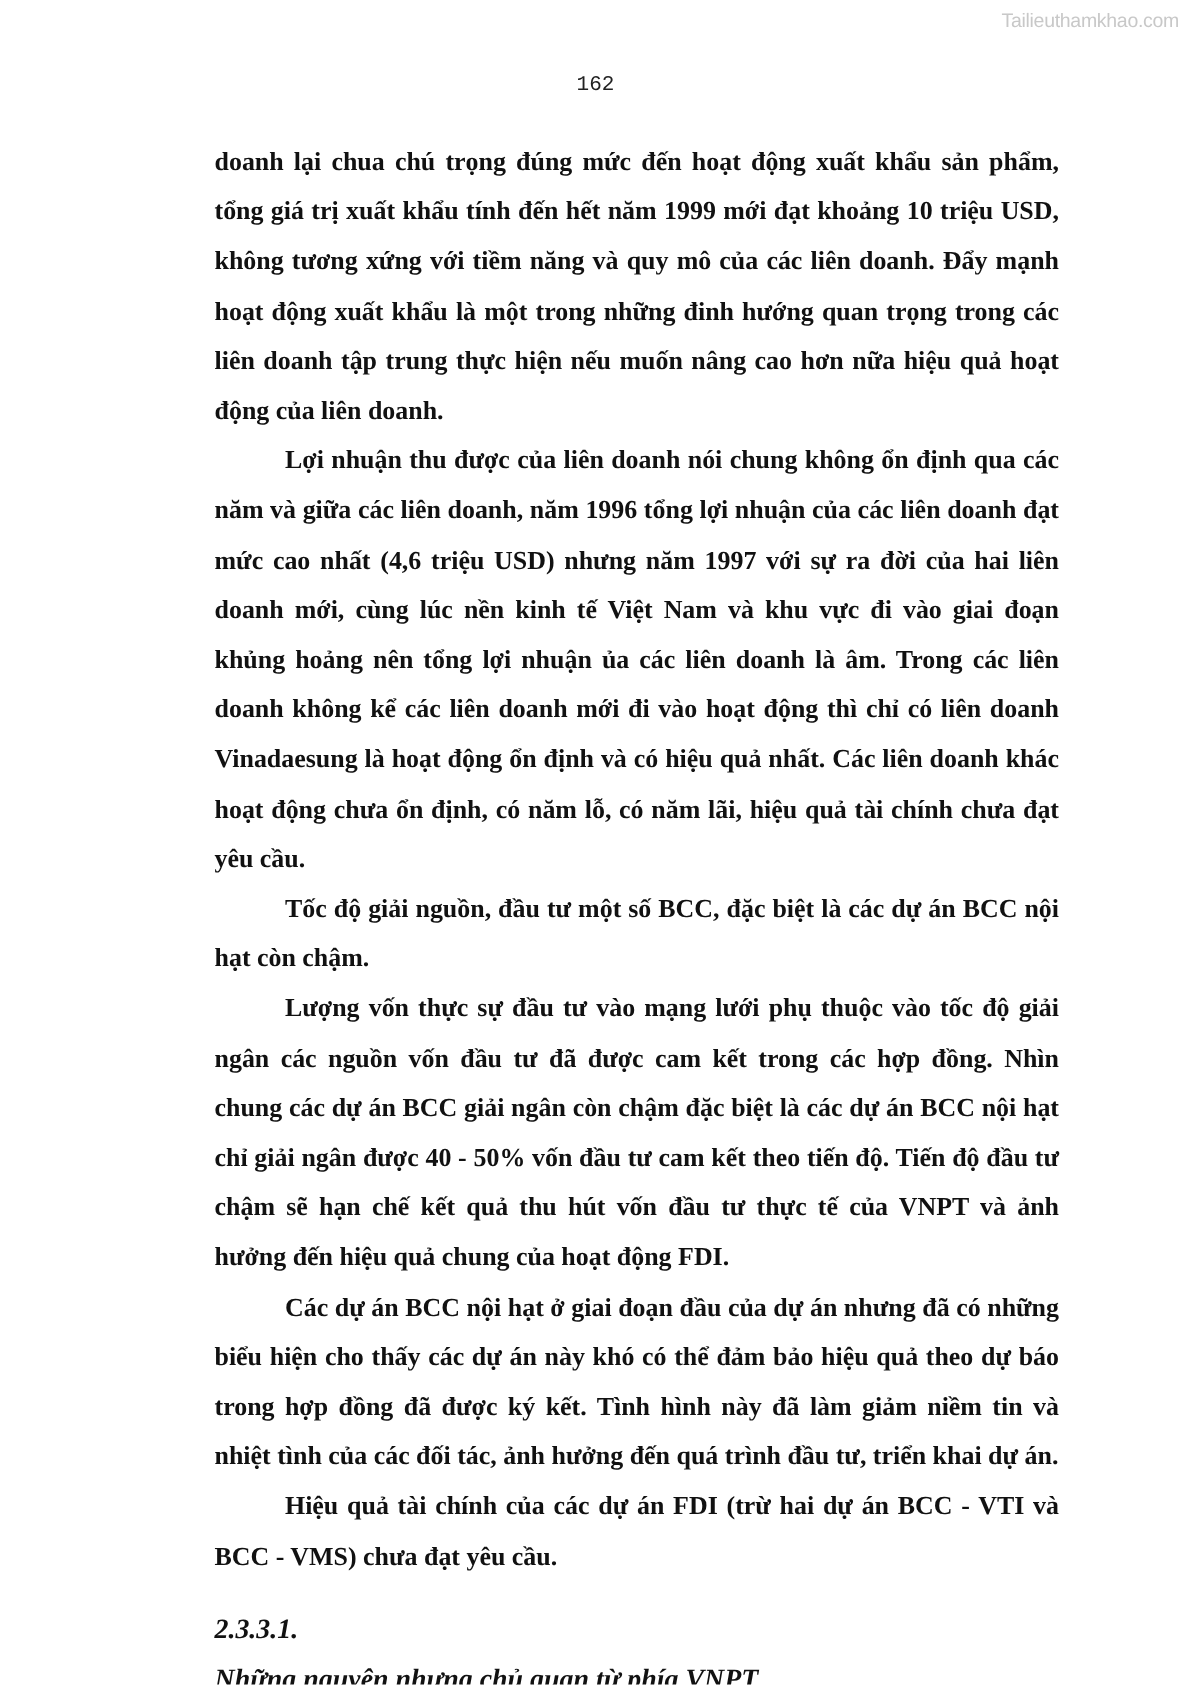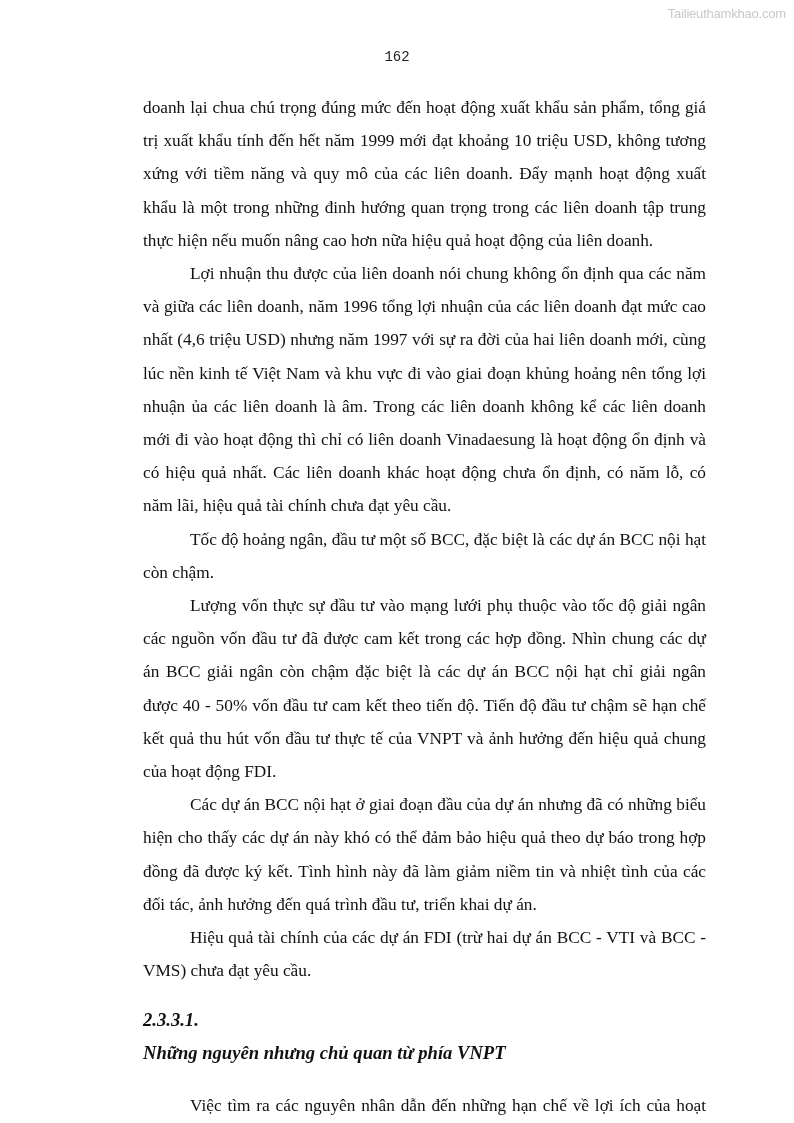--- a/index.html
+++ b/index.html
@@ -11,21 +11,21 @@
   }
   .page-number {
     position: absolute; top: 49px; left: 0; width: 794px; text-align: center;
     font-family: "Liberation Mono", monospace; font-size: 14px; color: #222;
   }
   .content {
     position: absolute; left: 143px; top: 91px; width: 563px;
     font-family: "Liberation Serif", serif; font-size: 17.3px; color: #111;
     line-height: 33.2px;
   }
-  .content p { margin: 0; text-align: justify; }
+  .content p { margin: 0; text-align: justify; font-weight: bold; }
   .content p.indent { text-indent: 47px; }
   h3.section {
     margin: 20px 0 0 0; font-family: "Liberation Serif", serif;
     font-size: 18.6px; font-weight: bold; line-height: 33px;
   }
   h4.subsection {
     margin: 16px 0 0 0; font-family: "Liberation Serif", serif;
     font-size: 18.6px; font-weight: bold; font-style: italic; line-height: 33px;
     display: flex;
     flex-direction: column;
@@ -35,21 +35,21 @@
 </style>
 </head>
 <body>
 
 <div class="watermark">Tailieuthamkhao.com</div>
 <div class="page-number">162</div>
 
 <div class="content">
   <p class="">doanh lại chua chú trọng đúng mức đến hoạt động xuất khẩu sản phẩm, tổng giá trị xuất khẩu tính đến hết năm 1999 mới đạt khoảng 10 triệu USD, không tương xứng với tiềm năng và quy mô của các liên doanh. Đẩy mạnh hoạt động xuất khẩu là một trong những đinh hướng quan trọng trong các liên doanh tập trung thực hiện nếu muốn nâng cao hơn nữa hiệu quả hoạt động của liên doanh.</p>
   <p class="indent">Lợi nhuận thu được của liên doanh nói chung không ổn định qua các năm và giữa các liên doanh, năm 1996 tổng lợi nhuận của các liên doanh đạt mức cao nhất (4,6 triệu USD) nhưng năm 1997 với sự ra đời của hai liên doanh mới, cùng lúc nền kinh tế Việt Nam và khu vực đi vào giai đoạn khủng hoảng nên tổng lợi nhuận ủa các liên doanh là âm. Trong các liên doanh không kể các liên doanh mới đi vào hoạt động thì chỉ có liên doanh Vinadaesung là hoạt động ổn định và có hiệu quả nhất. Các liên doanh khác hoạt động chưa ổn định, có năm lỗ, có năm lãi, hiệu quả tài chính chưa đạt yêu cầu.</p>
-  <p class="indent">Tốc độ hoảng ngân, đầu tư một số BCC, đặc biệt là các dự án BCC nội hạt còn chậm.</p>
+  <p class="indent">Tốc độ giải nguồn, đầu tư một số BCC, đặc biệt là các dự án BCC nội hạt còn chậm.</p>
   <p class="indent">Lượng vốn thực sự đầu tư vào mạng lưới phụ thuộc vào tốc độ giải ngân các nguồn vốn đầu tư đã được cam kết trong các hợp đồng. Nhìn chung các dự án BCC giải ngân còn chậm đặc biệt là các dự án BCC nội hạt chỉ giải ngân được 40 - 50% vốn đầu tư cam kết theo tiến độ. Tiến độ đầu tư chậm sẽ hạn chế kết quả thu hút vốn đầu tư thực tế của VNPT và ảnh hưởng đến hiệu quả chung của hoạt động FDI.</p>
   <p class="indent">Các dự án BCC nội hạt ở giai đoạn đầu của dự án nhưng đã có những biểu hiện cho thấy các dự án này khó có thể đảm bảo hiệu quả theo dự báo trong hợp đồng đã được ký kết. Tình hình này đã làm giảm niềm tin và nhiệt tình của các đối tác, ảnh hưởng đến quá trình đầu tư, triển khai dự án.</p>
   <p class="indent">Hiệu quả tài chính của các dự án FDI (trừ hai dự án BCC - VTI và BCC - VMS) chưa đạt yêu cầu.</p>
 
 
   <h4 class="subsection">
     <span class="num">2.3.3.1.</span>
     <span>Những nguyên nhưng chủ quan từ phía VNPT</span>
   </h4>
 

